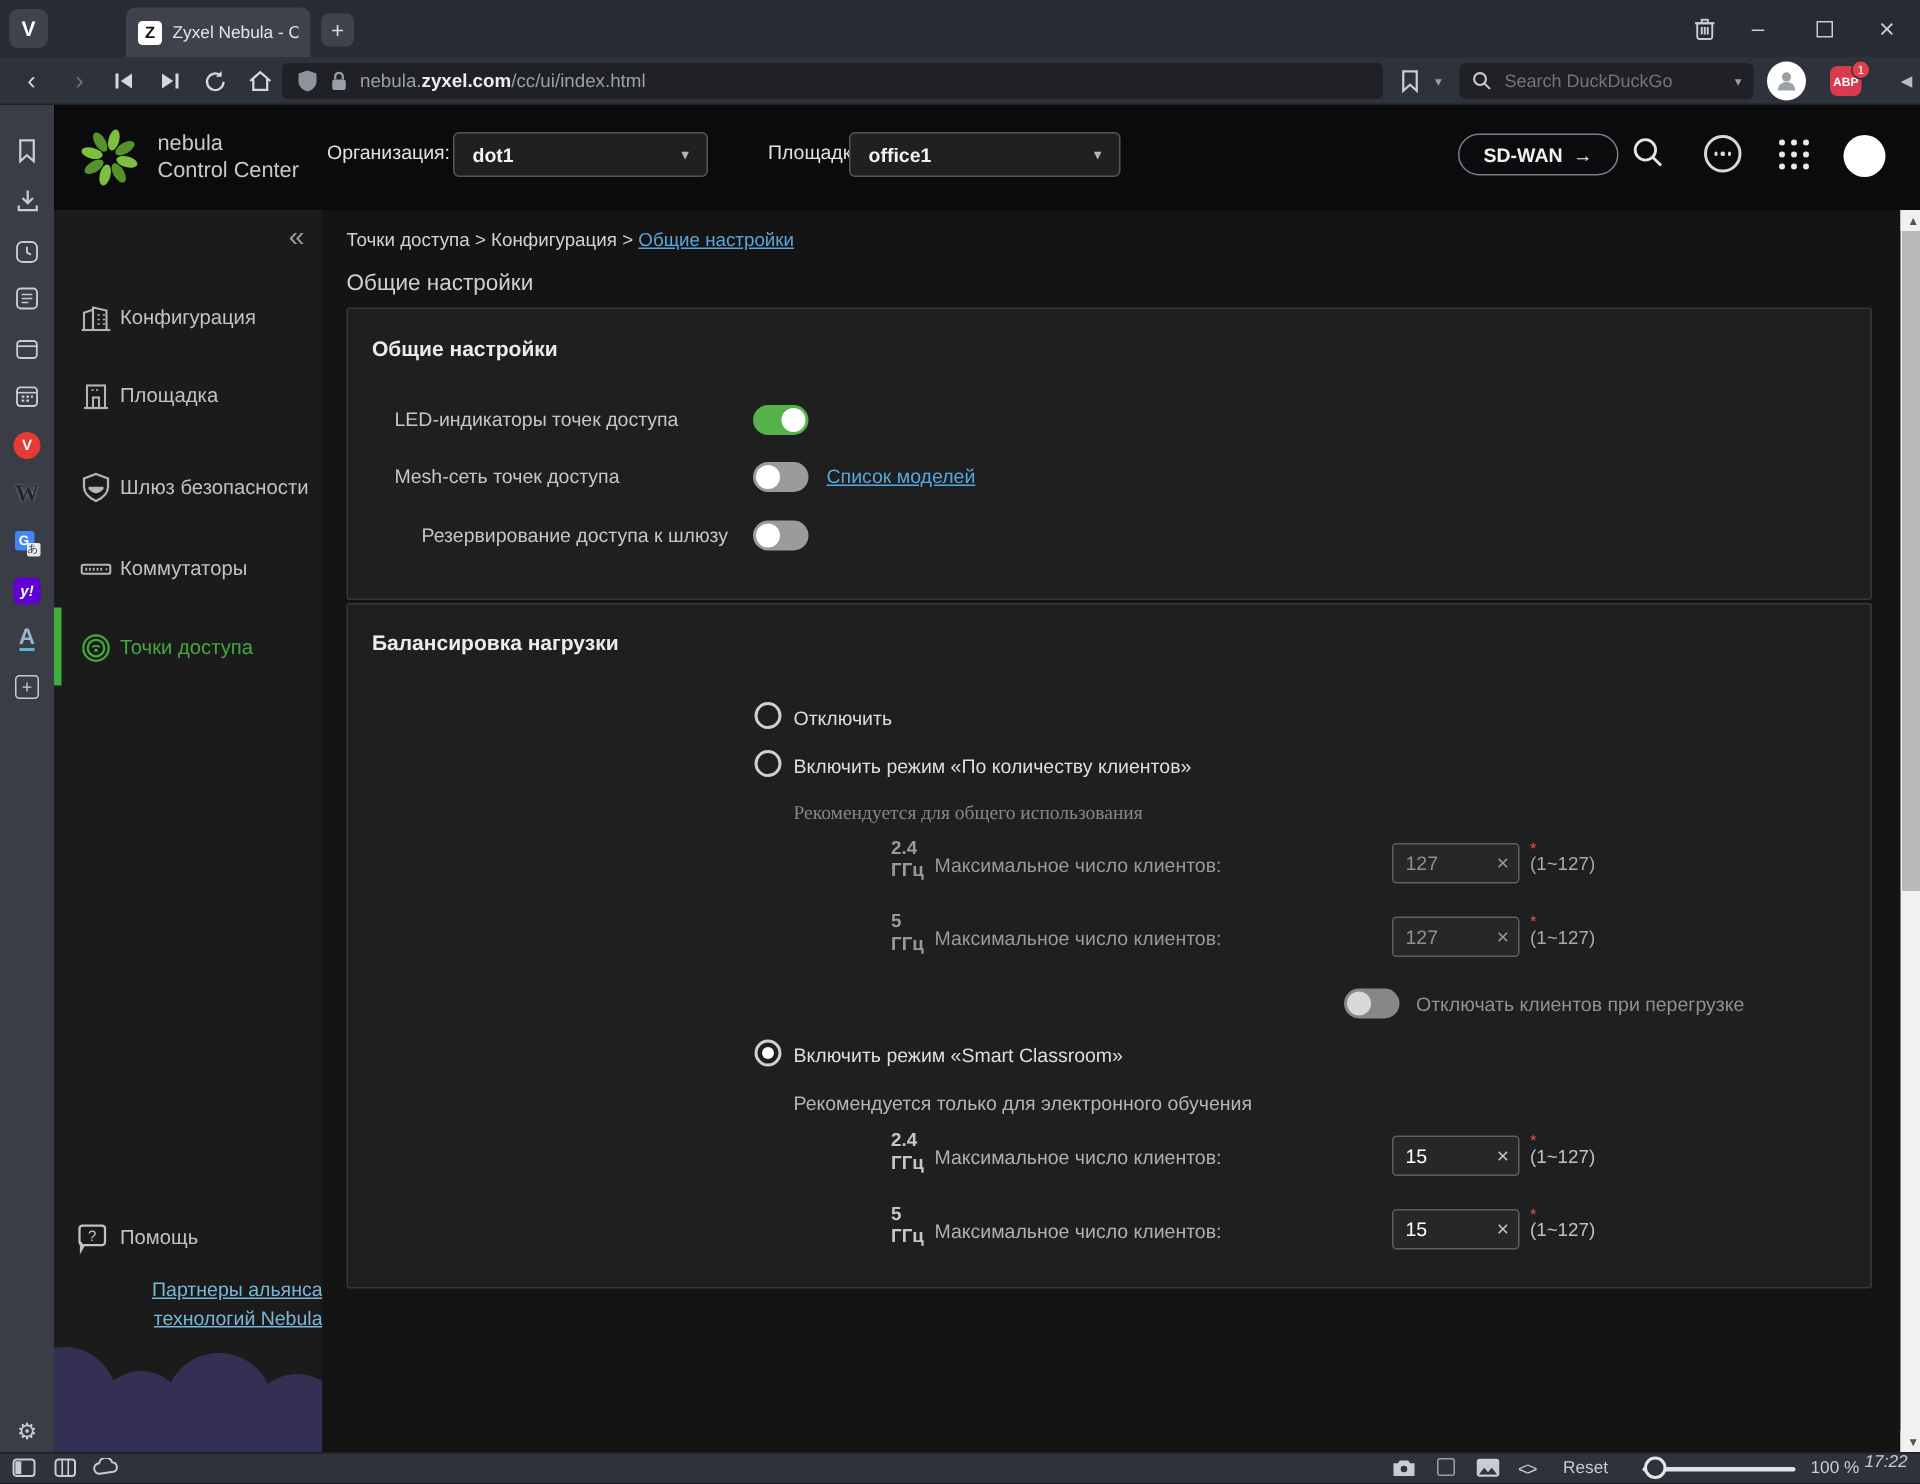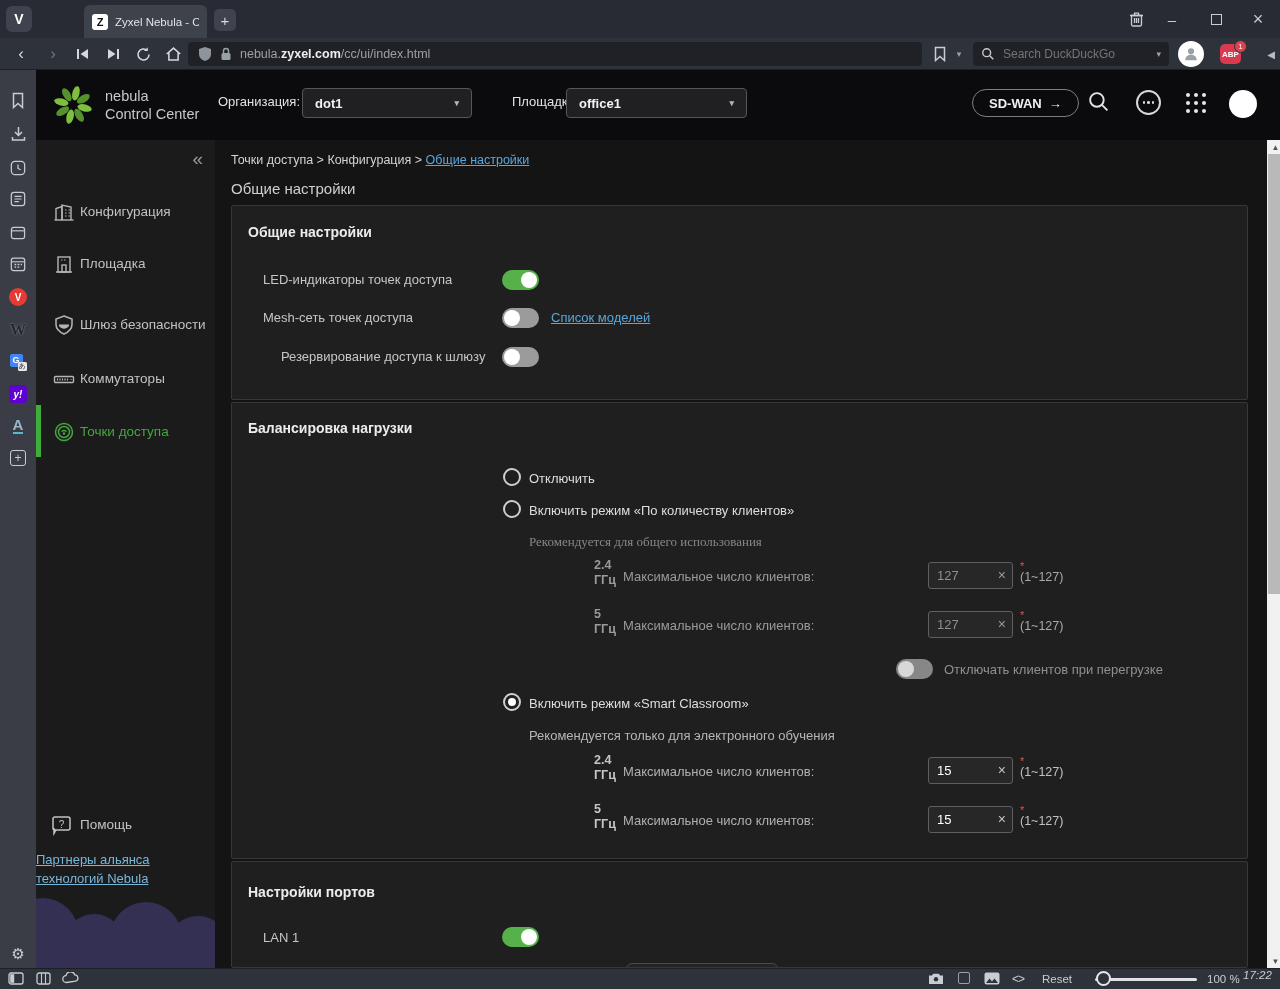--- a/index.html
+++ b/index.html
@@ -48,21 +48,21 @@
   .hdr-avatar{position:absolute;left:1193px;top:20px;width:28px;height:28px;border-radius:50%;background:#fff;}
 
   .nb-body{position:absolute;left:0;top:70px;width:1244px;height:828px;}
   .nb-sidebar{position:absolute;left:0;top:0;width:179px;height:828px;background:#1b1b1b;overflow:hidden;}
   .nav-item{position:absolute;left:0;width:179px;height:26px;color:#c2c2c2;font-size:13.5px;}
   .nav-item .lbl{position:absolute;left:44px;top:5px;}
   .nav-item .ic{position:absolute;left:16px;top:1px;width:24px;height:24px;}
   .nav-item.active{color:#43a83f;}
   .active-bar{position:absolute;left:0;top:265px;width:5px;height:52px;background:#3fae3a;}
   .collapse{position:absolute;right:12px;top:8px;color:#9a9a9a;font-size:19px;}
-  .partners{position:absolute;left:0;top:710px;width:179px;text-align:left;color:#79b7d9;font-size:13px;line-height:19px;text-decoration:underline;}
+  .partners{position:absolute;left:0;top:710px;width:179px;text-align:right;color:#79b7d9;font-size:13px;line-height:19px;text-decoration:underline;}
   .clouds{position:absolute;left:0;bottom:0;width:179px;height:80px;overflow:hidden;}
   .cloud-base{position:absolute;left:0;top:38px;width:179px;height:42px;background:#33305;background:#333054;}
   .cl{position:absolute;border-radius:50%;background:#333054;}
 
   .nb-content{position:absolute;left:179px;top:0;width:1048px;height:828px;background:#141414;overflow:hidden;}
   .crumb{position:absolute;left:16px;top:13px;font-size:12.5px;color:#d3d3d3;}
   .crumb a{color:#58a8dd;text-decoration:underline;}
   .ptitle{position:absolute;left:16px;top:40px;font-size:15px;color:#cfcfcf;}
   .panel{position:absolute;left:16px;width:1017px;background:#1f1f1f;border:1px solid #373737;border-radius:2px;}
   .ph{position:absolute;left:16px;font-size:14px;font-weight:bold;color:#ececec;}
@@ -455,26 +455,20 @@
 
           <div class="band" style="left:362px;top:399px;"><span>5</span><br><span>ГГц</span></div>
           <div class="rowlbl" style="left:391px;top:410px;color:#b0b0b0;">Максимальное число клиентов:</div>
           <div class="fld" style="left:696px;top:403px;">
             <input readonly="" value="15" style="">
             <span class="clr" style="color:#c4c4c4;">×</span>
           </div>
           <div class="rng" style="left:788px;top:401px;"><span class="star">*</span><br><span class="rt" style="color:#c0c0c0;">(1~127)</span></div>
         </div>
 
-        <div class="panel" style="top:721px;height:107px;overflow:hidden;">
-          <div class="ph" style="top:22px;">Настройки портов</div>
-          <div class="rowlbl" style="left:31px;top:68px;">LAN 1</div>
-          <div class="tg on" style="left:270px;top:65px;"></div>
-          <div style="position:absolute;left:394px;top:101px;width:152px;height:26px;border:1px solid #4a4a4a;border-radius:6px;background:#242424;"></div>
-        </div>
 
       </div>
 
       <div class="pscroll">
         <div class="scroll-arrow" style="top:0;">▲</div>
         <div class="thumb"></div>
         <div class="scroll-arrow" style="top:814px;">▼</div>
       </div>
     </div>
   </div>

